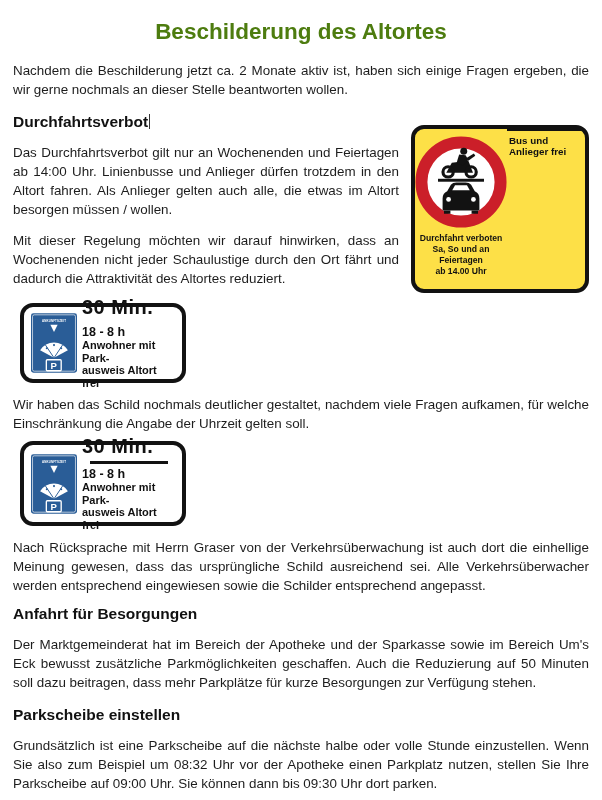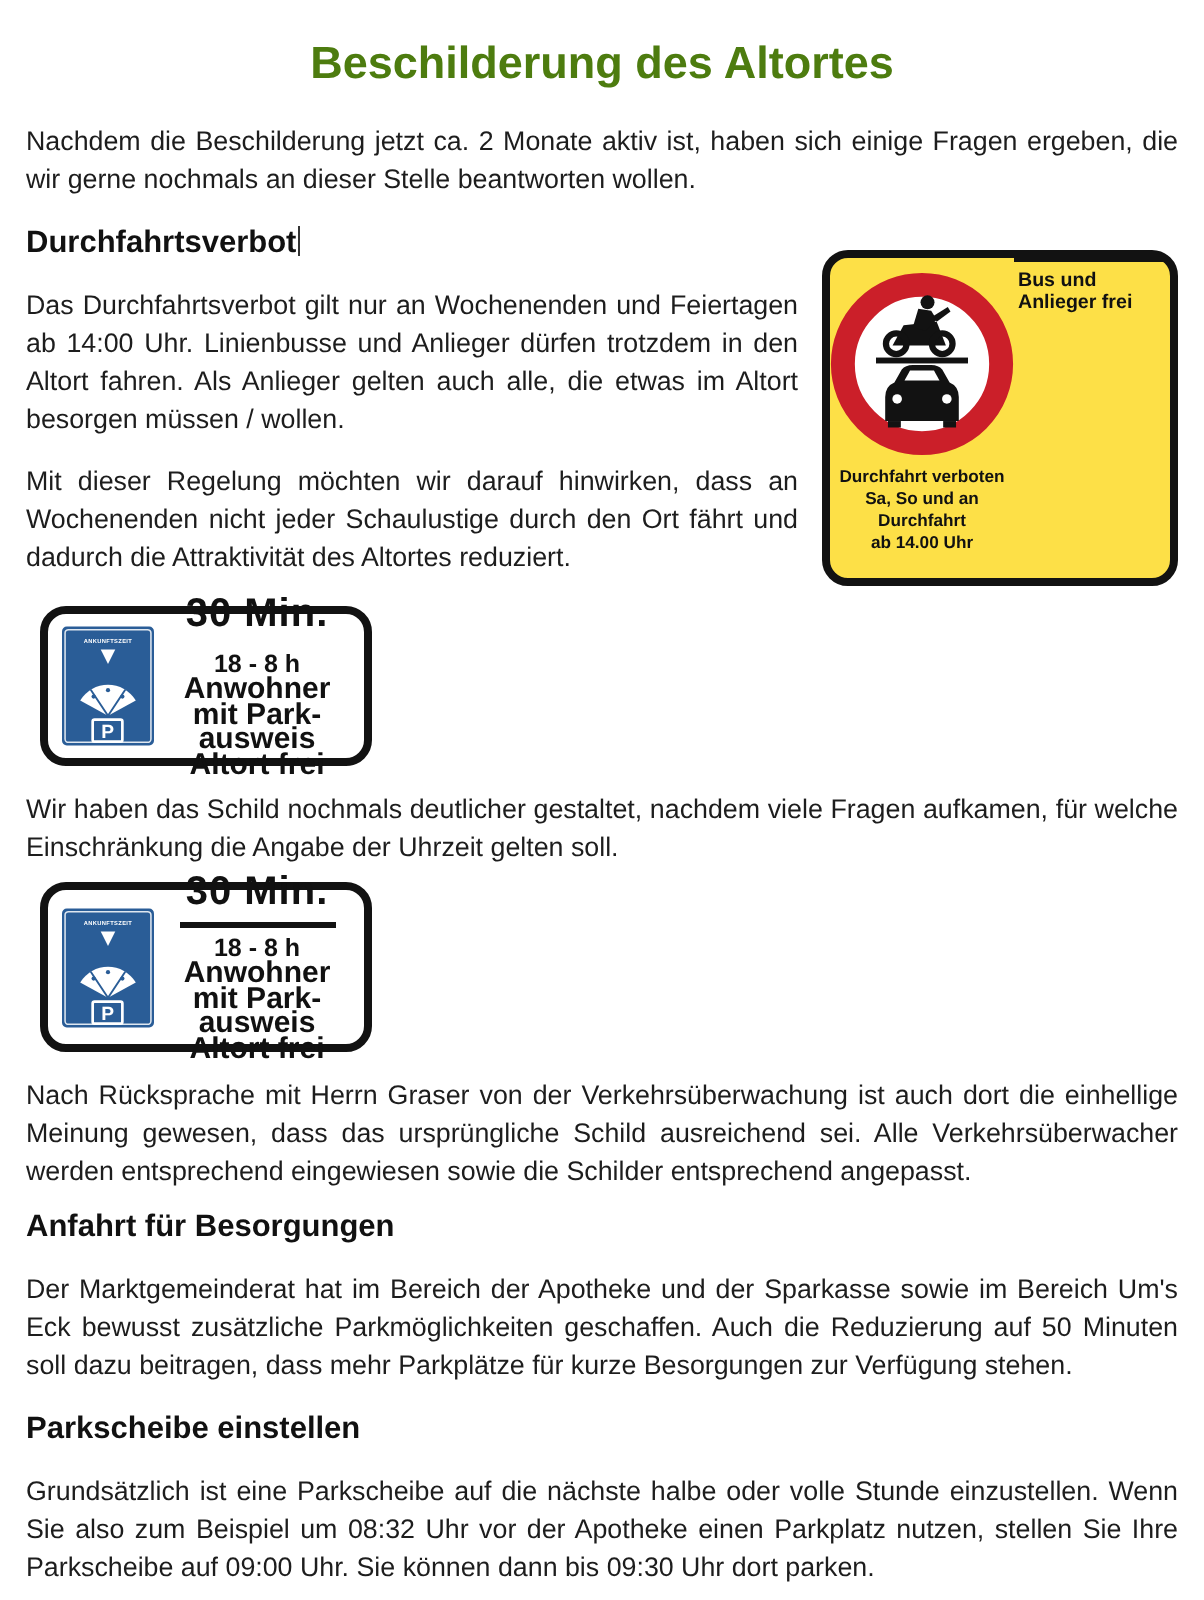--- a/index.html
+++ b/index.html
@@ -31,26 +31,26 @@
   }
 
   
   .parkSign{
     width:166px;height:80px;border:4px solid #121212;border-radius:13px;background:#fff;
     box-sizing:border-box;display:flex;align-items:center;padding:4px 7px;
     margin:4px 0 6px 7px;
   }
   .parkSign.revised{height:85px;margin-top:6px;}
   .parkSign .disc{width:46px;height:60px;flex:0 0 auto;display:block;}
-  .ps-text{flex:1;text-align:center;font-weight:bold;color:#111;padding-left:5px;}
+  .ps-text{flex:1;text-align:left;font-weight:bold;color:#111;padding-left:5px;}
   .duration{font-size:20px;line-height:21px;letter-spacing:0.5px;}
   .gap{height:7px;}
   .rule{width:78px;height:3.5px;background:#121212;margin:4px auto 3px;}
   .hours{font-size:12.5px;line-height:14px;}
-  .permit{font-size:15px;line-height:12.5px;}
+  .permit{font-size:11px;line-height:12.5px;}
 
   .sec-anfahrt h2{margin-top:10px;}
   .sec-park h2{margin-top:8px;margin-bottom:4px;}
   .sec-parkscheibe h2{margin-top:14px;}
 </style>
 </head>
 <body>
 
 <div class="page">
 
@@ -76,21 +76,21 @@
           <g>
             <path d="M30,81 L30,68 Q30,62 35,60 L39,53 Q41,50.5 45,50.5 L55,50.5 Q59,50.5 61,53 L65,60 Q70,62 70,68 L70,81 Z" fill="#121212"></path>
             <path d="M40.5,59 L43.5,53.5 L56.5,53.5 L59.5,59 Z" fill="#ffffff"></path>
             <circle cx="36.5" cy="69" r="2.6" fill="#ffffff"></circle>
             <circle cx="63.5" cy="69" r="2.6" fill="#ffffff"></circle>
             <rect x="31.5" y="81" width="7" height="3.5" fill="#121212"></rect>
             <rect x="61.5" y="81" width="7" height="3.5" fill="#121212"></rect>
           </g>
         </svg>
         <div class="sign260-text">Durchfahrt verboten</div>
-        <div class="sign260-text">Sa, So und an Durchfahrt</div>
+        <div class="sign260-text">Sa, So und an Feiertagen</div>
         <div class="sign260-text">ab 14.00 Uhr</div>
       </div>
       <div class="sign260-bottom">Bus und Anlieger frei</div>
     </aside>
 
     <h2><span>Durchfahrtsverbot</span><span class="caret"></span></h2>
     <p class="body">Das Durchfahrtsverbot gilt nur an Wochenenden und Feiertagen ab 14:00 Uhr. Linienbusse und Anlieger dürfen trotzdem in den Altort fahren. Als Anlieger gelten auch alle, die etwas im Altort besorgen müssen / wollen.</p>
     <p class="body">Mit dieser Regelung möchten wir darauf hinwirken, dass an Wochenenden nicht jeder Schaulustige durch den Ort fährt und dadurch die Attraktivität des Altortes reduziert.</p>
     <div class="clear"></div>
   </section>

